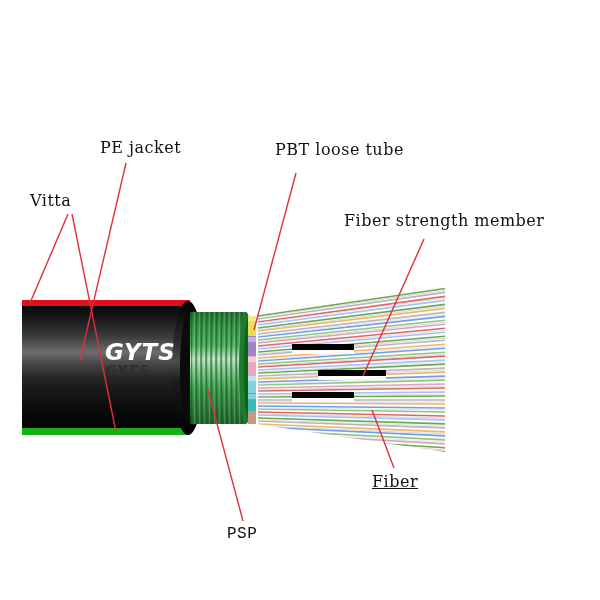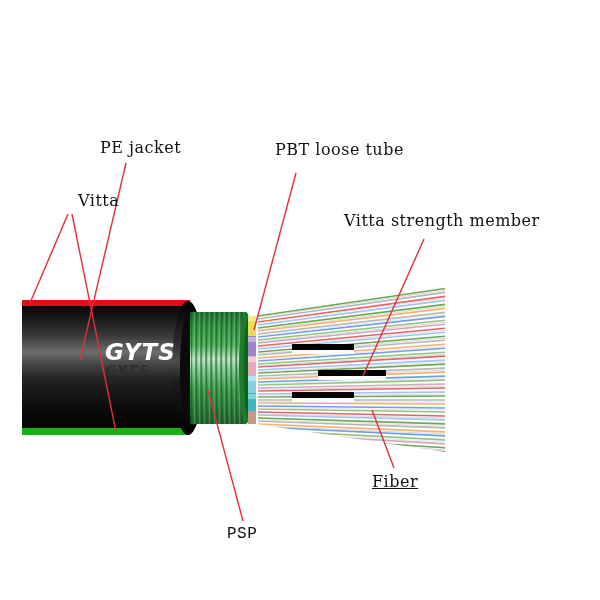--- a/index.html
+++ b/index.html
@@ -26,21 +26,21 @@
   }
   .callout-label {
     position: absolute;
     font-family: "DejaVu Serif", serif;
     font-size: 16px;
     color: #111111;
     white-space: nowrap;
     letter-spacing: 0.5px;
     line-height: 1;
   }
-  #label-vitta      { left: 30px;  top: 193px; margin-left: 48px; }
+  #label-vitta      { left: 30px;  top: 193px; }
   #label-pe-jacket  { left: 100px; top: 140px; }
   #label-pbt-tube   { left: 247px; top: 142px; margin-left: 28px; }
   #label-steel      { left: 344px; top: 213px; }
   #label-fiber      { left: 372px; top: 474px; text-decoration: underline; }
   #label-psp        { left: 227px; top: 526px; font-family: Liberation Mono, monospace; }
 </style>
 </head>
 <body>
 
 <div id="stage">
@@ -235,19 +235,19 @@
       <line x1="243" y1="521" x2="208" y2="390"></line>
     </g>
   </svg>
 
   <div class="callout-label" id="label-vitta">Vitta</div>
 
   <div class="callout-label" id="label-pe-jacket">PE jacket</div>
 
   <div class="callout-label" id="label-pbt-tube">PBT loose tube</div>
 
-  <div class="callout-label" id="label-steel">Vitta strength member</div>
+  <div class="callout-label" id="label-steel">Fiber strength member</div>
 
   <div class="callout-label" id="label-fiber">Fiber</div>
 
   <div class="callout-label" id="label-psp">PSP</div>
 
 </div>
 
 </body></html>

